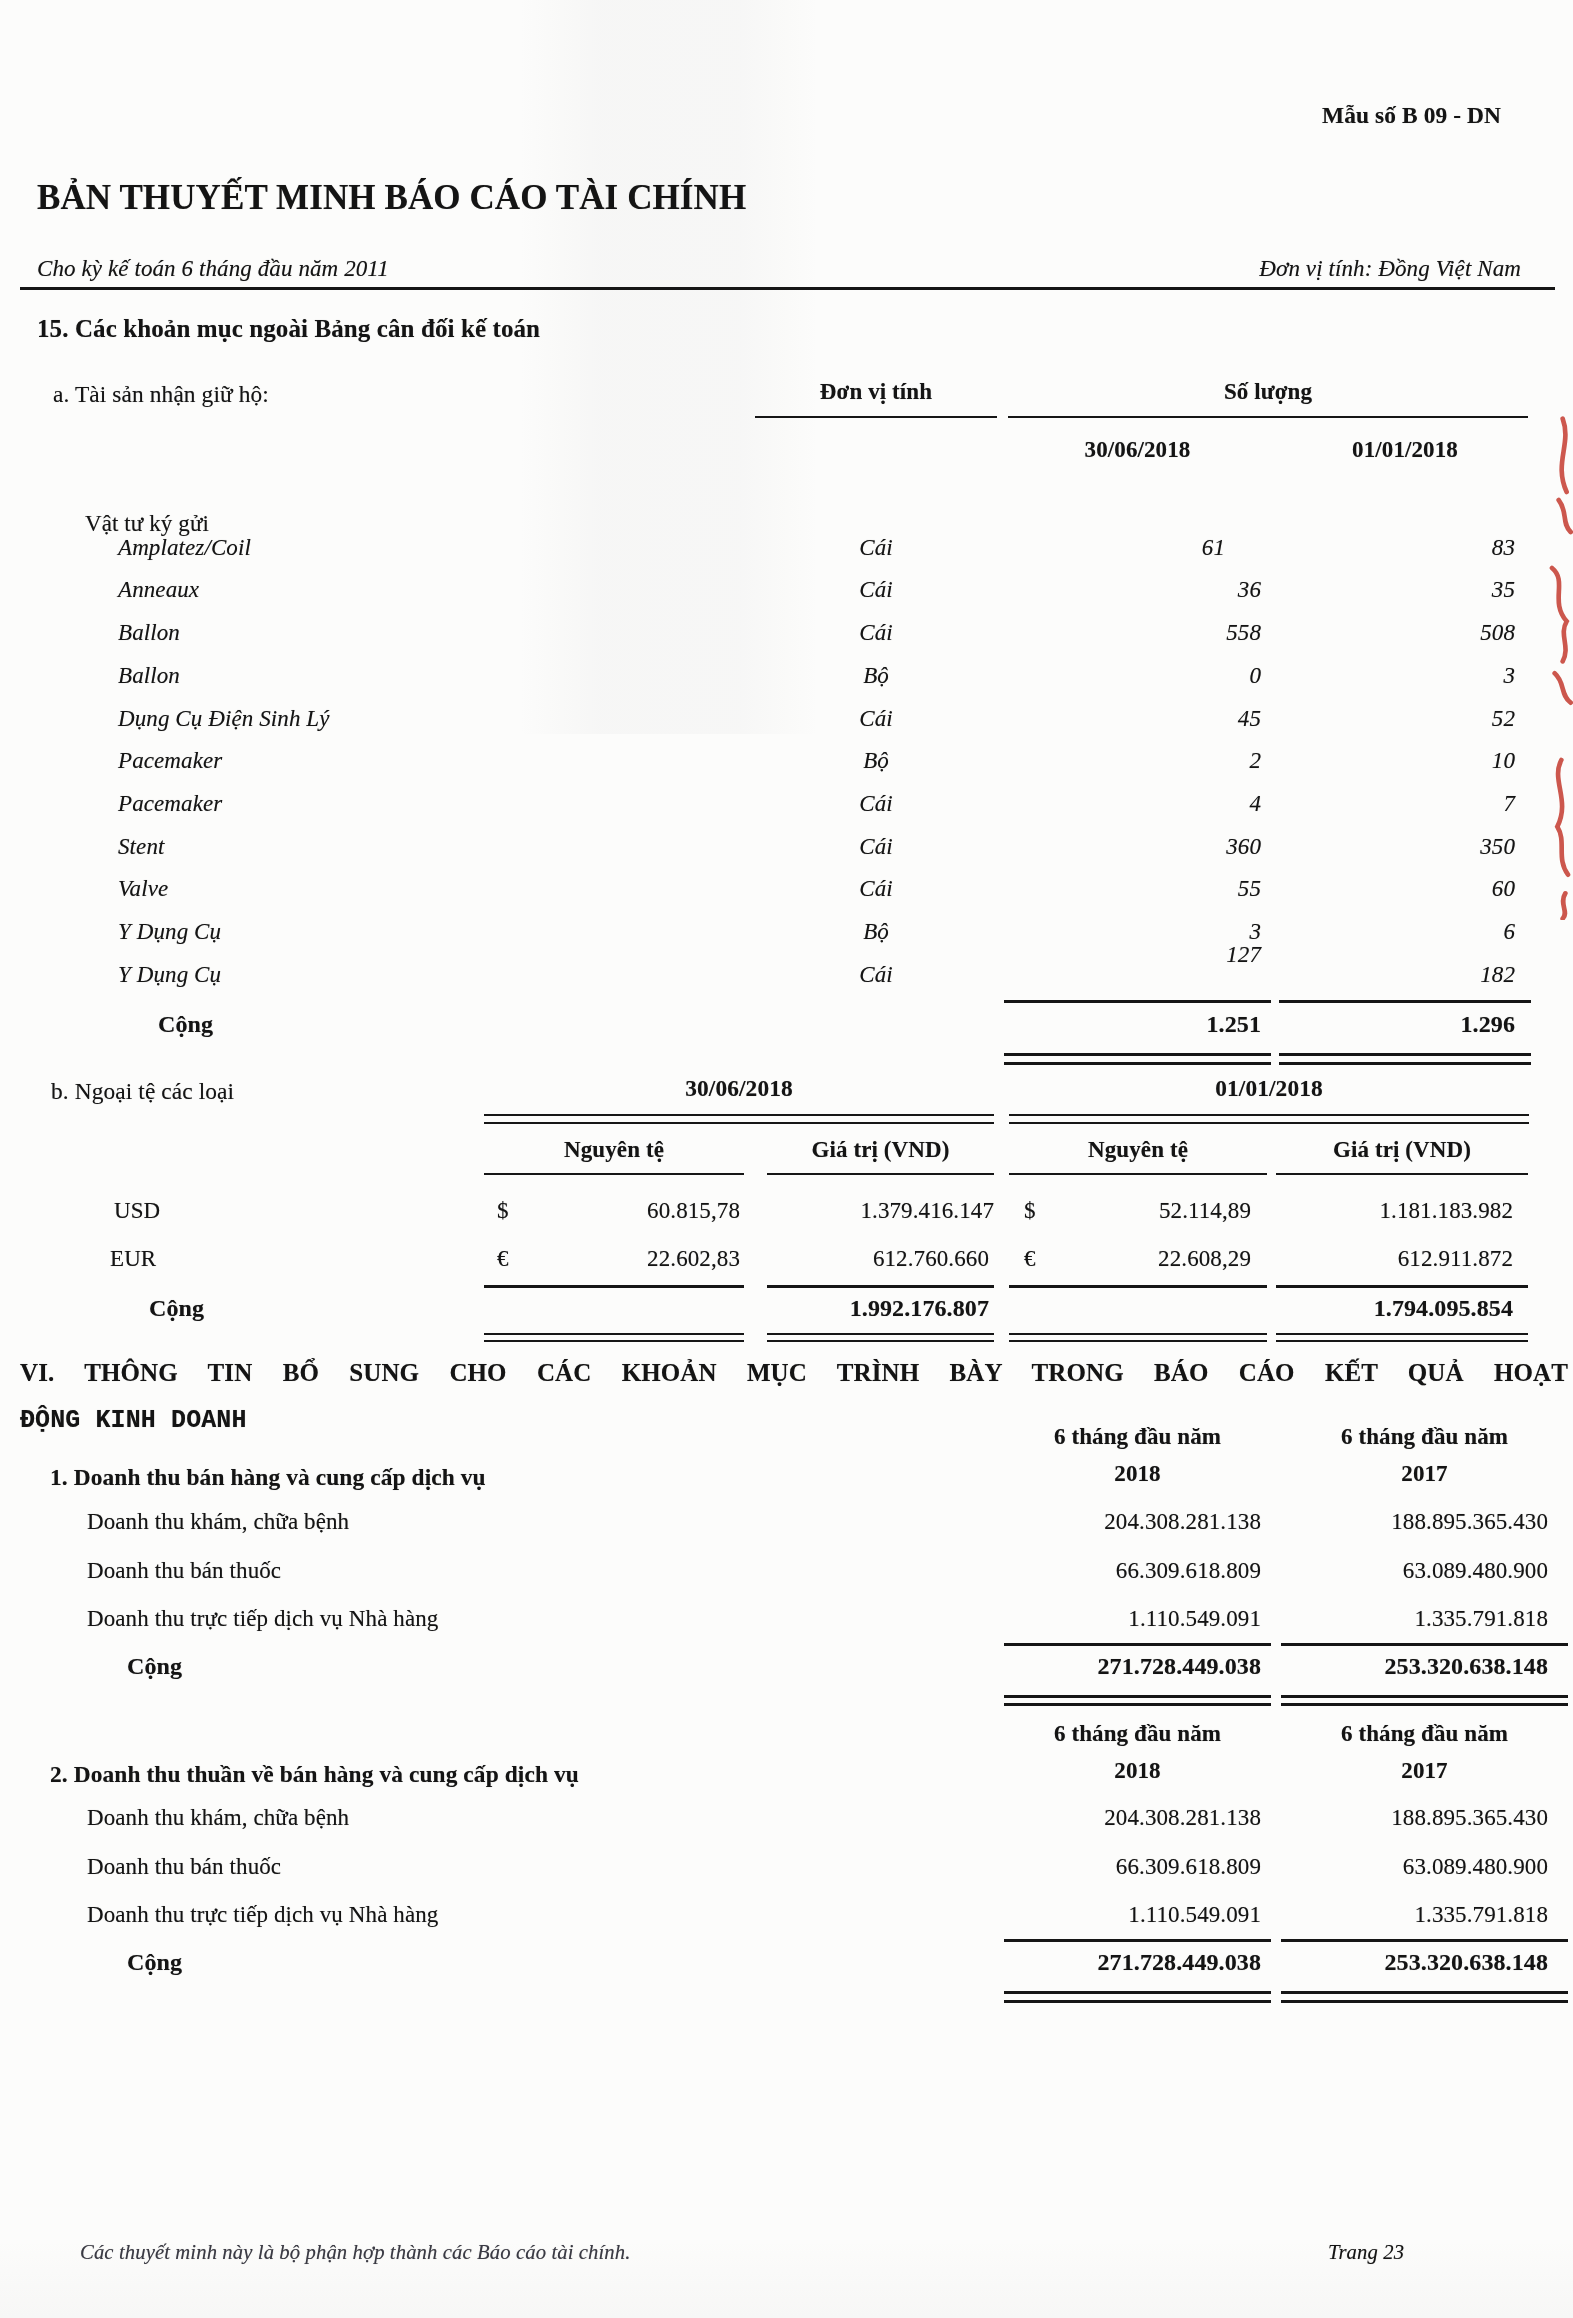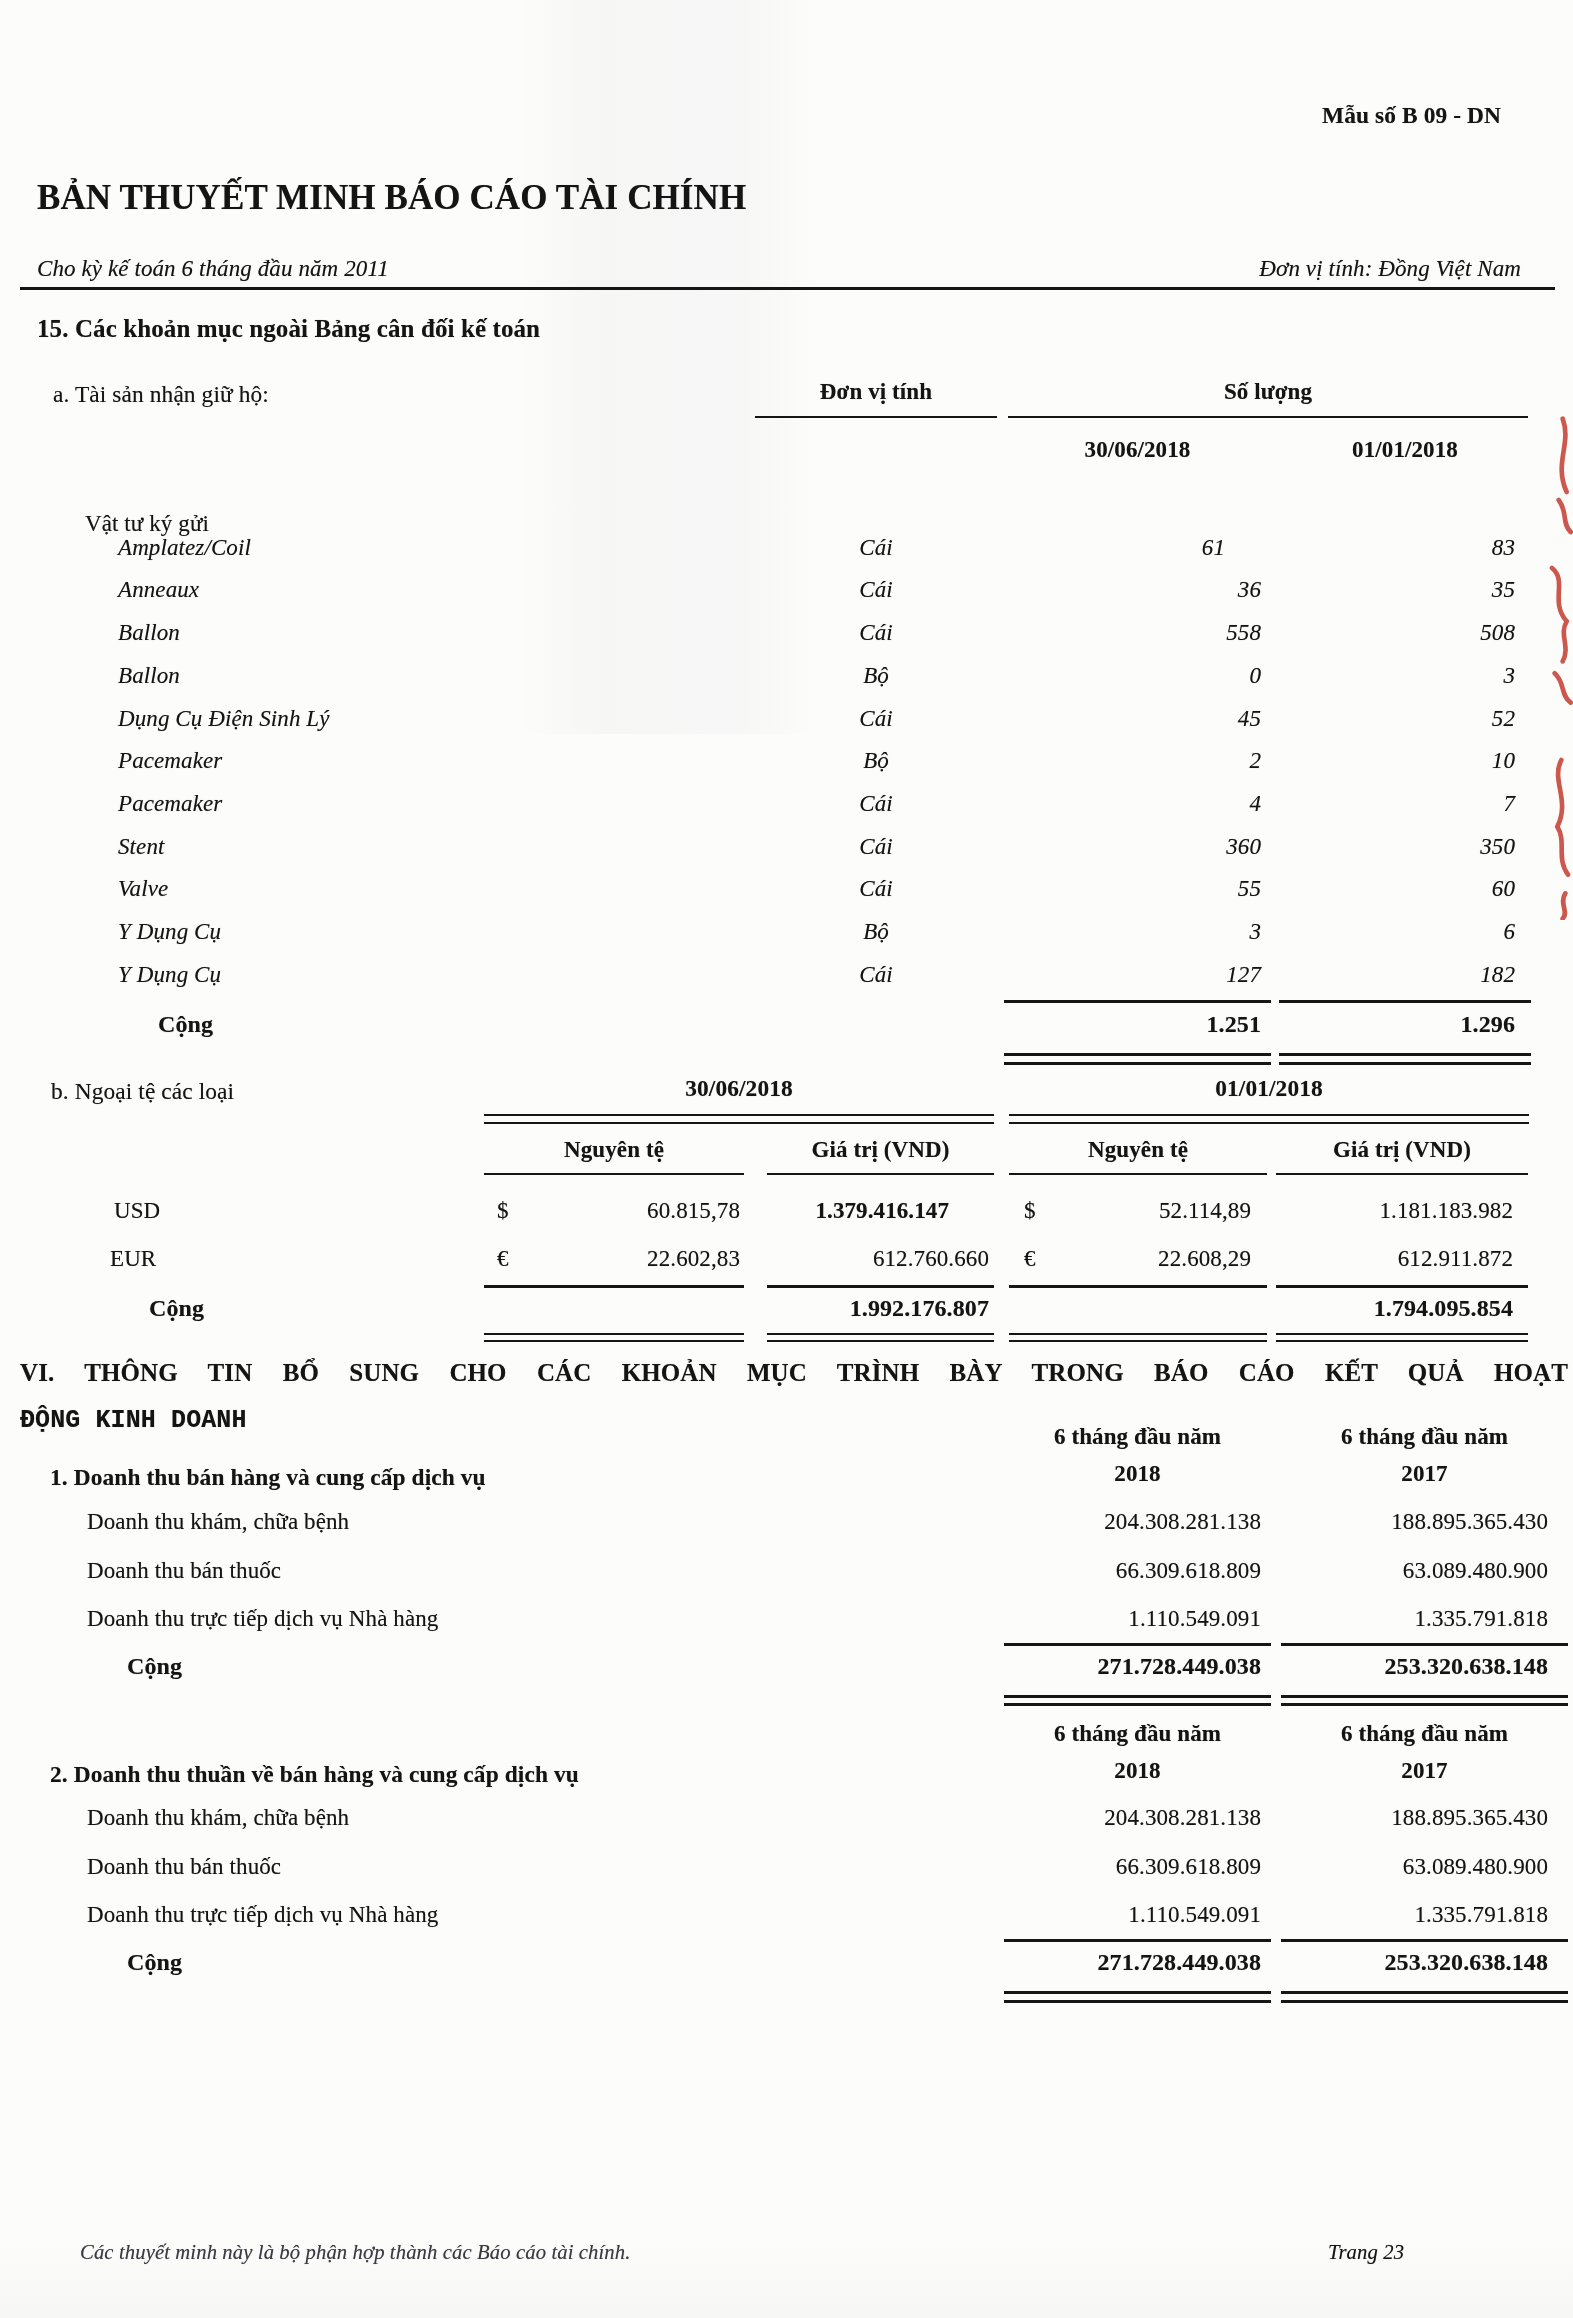--- a/index.html
+++ b/index.html
@@ -118,21 +118,21 @@
   </div>
   <div>
     <span class="abs i fs34" style="left:118px;top:918px;">Y Dụng Cụ</span>
     <span class="blk i c fs34" style="left:755px;top:918px;width:242px;">Bộ</span>
     <span class="blk i r fs34" style="left:1004px;top:918px;width:257px;">3</span>
     <span class="blk i r fs34" style="left:1279px;top:918px;width:236px;">6</span>
   </div>
   <div>
     <span class="abs i fs34" style="left:118px;top:961px;">Y Dụng Cụ</span>
     <span class="blk i c fs34" style="left:755px;top:961px;width:242px;">Cái</span>
-    <span class="blk i r fs34" style="left:1004px;top:961px;width:257px;font-style:italic;">127</span>
+    <span class="blk i r fs34" style="left:1004px;top:941px;width:257px;font-style:italic;">127</span>
     <span class="blk i r fs34" style="left:1279px;top:961px;width:236px;">182</span>
   </div>
 
   <div class="rule" style="left:1004px;top:1000px;width:267px;"></div>
   <div class="rule" style="left:1279px;top:1000px;width:252px;"></div>
   <div class="abs b fs36" style="left:158px;top:1010px;">Cộng</div>
   <div class="blk b r fs36" style="left:1004px;top:1010px;width:257px;">1.251</div>
   <div class="blk b r fs36" style="left:1279px;top:1010px;width:236px;">1.296</div>
   <div class="rule" style="left:1004px;top:1053px;width:267px;"></div>
   <div class="rule" style="left:1279px;top:1053px;width:252px;"></div>
@@ -153,21 +153,21 @@
   <div class="blk b c fs34" style="left:1276px;top:1136px;width:252px;">Giá trị (VND)</div>
   <div class="rule rule3" style="left:484px;top:1173px;width:260px;"></div>
   <div class="rule rule3" style="left:767px;top:1173px;width:227px;"></div>
   <div class="rule rule3" style="left:1009px;top:1173px;width:258px;"></div>
   <div class="rule rule3" style="left:1276px;top:1173px;width:252px;"></div>
 
   <div>
     <span class="abs fs34" style="left:114px;top:1197px;">USD</span>
     <span class="abs fs34" style="left:497px;top:1197px;">$</span>
     <span class="blk r fs34" style="left:534px;top:1197px;width:206px;">60.815,78</span>
-    <span class="blk r fs34" style="left:721px;top:1197px;width:228px;font-weight:bold;">1.379.416.147</span>
+    <span class="blk r fs34" style="left:766px;top:1197px;width:228px;">1.379.416.147</span>
     <span class="abs fs34" style="left:1024px;top:1197px;">$</span>
     <span class="blk r fs34" style="left:1044px;top:1197px;width:207px;">52.114,89</span>
     <span class="blk r fs34" style="left:1281px;top:1197px;width:232px;">1.181.183.982</span>
   </div>
   <div>
     <span class="abs fs34" style="left:110px;top:1245px;">EUR</span>
     <span class="abs fs34" style="left:497px;top:1245px;">€</span>
     <span class="blk r fs34" style="left:534px;top:1245px;width:206px;">22.602,83</span>
     <span class="blk r fs34" style="left:761px;top:1245px;width:228px;">612.760.660</span>
     <span class="abs fs34" style="left:1024px;top:1245px;">€</span>

